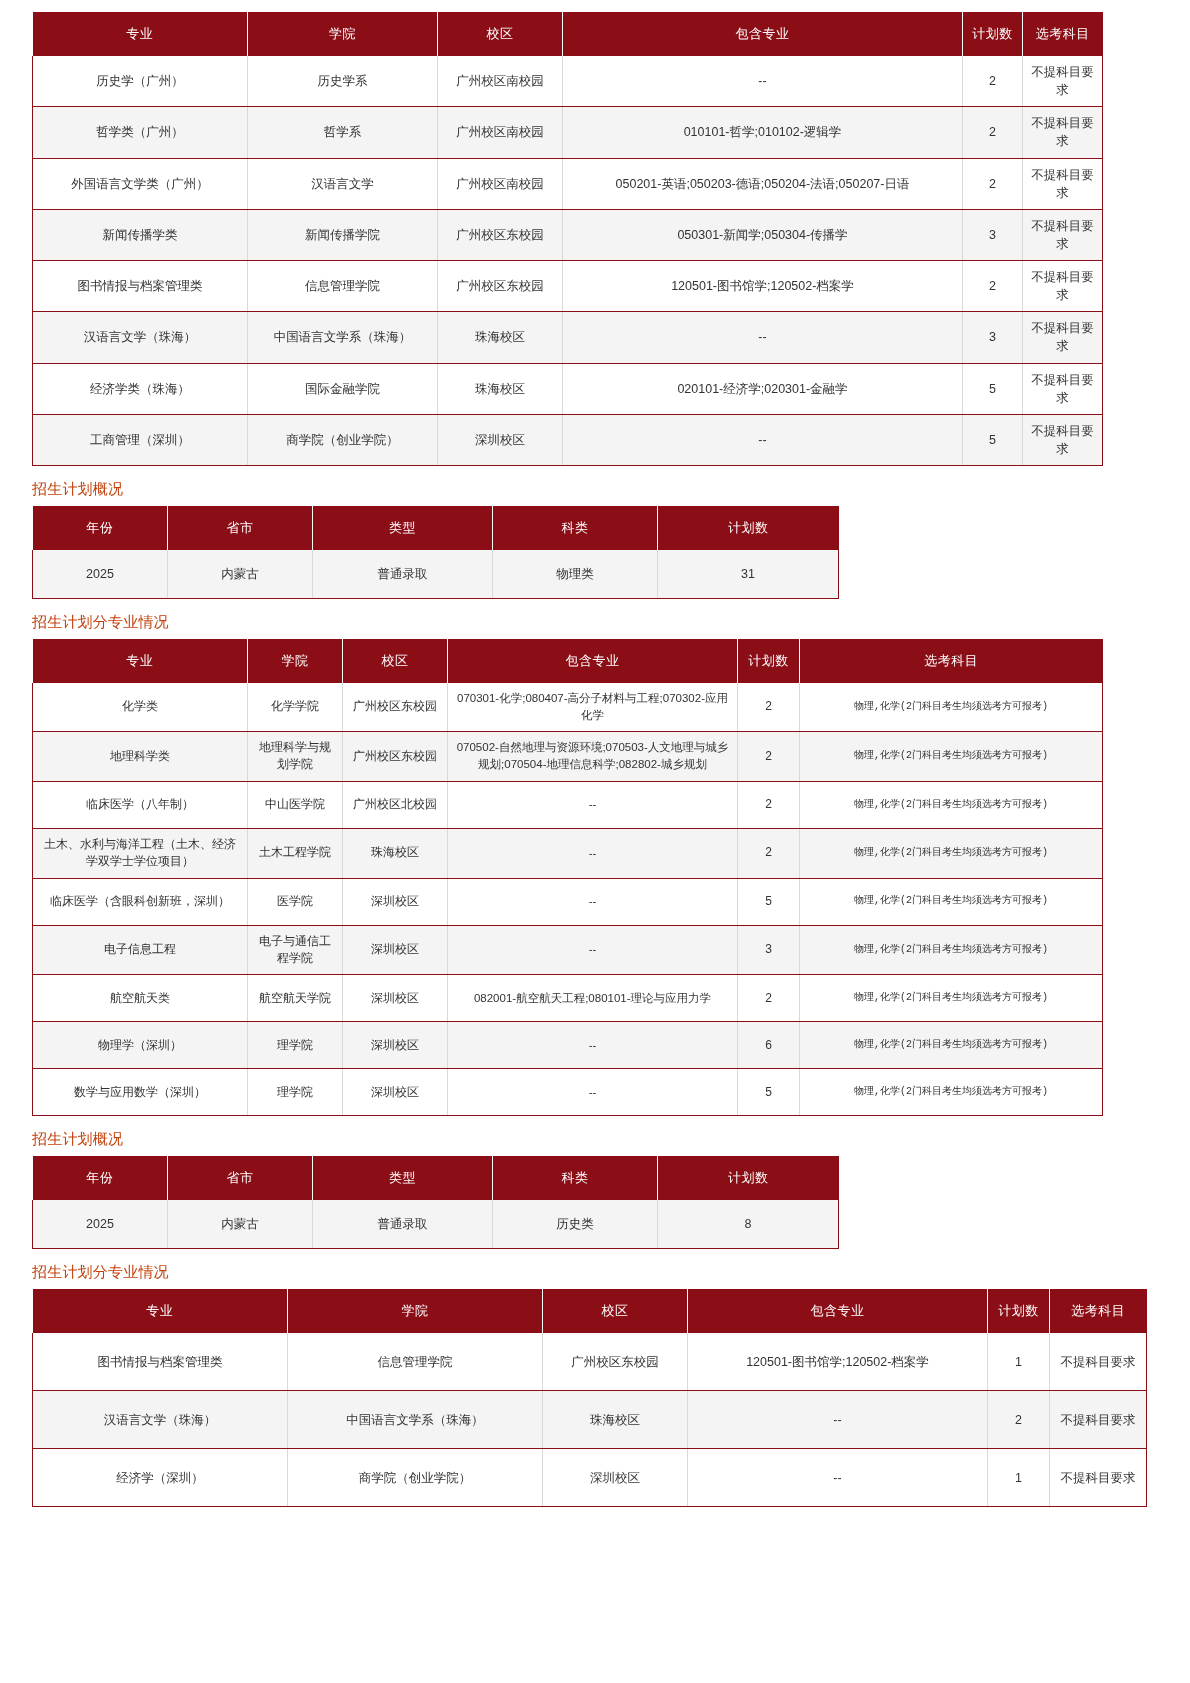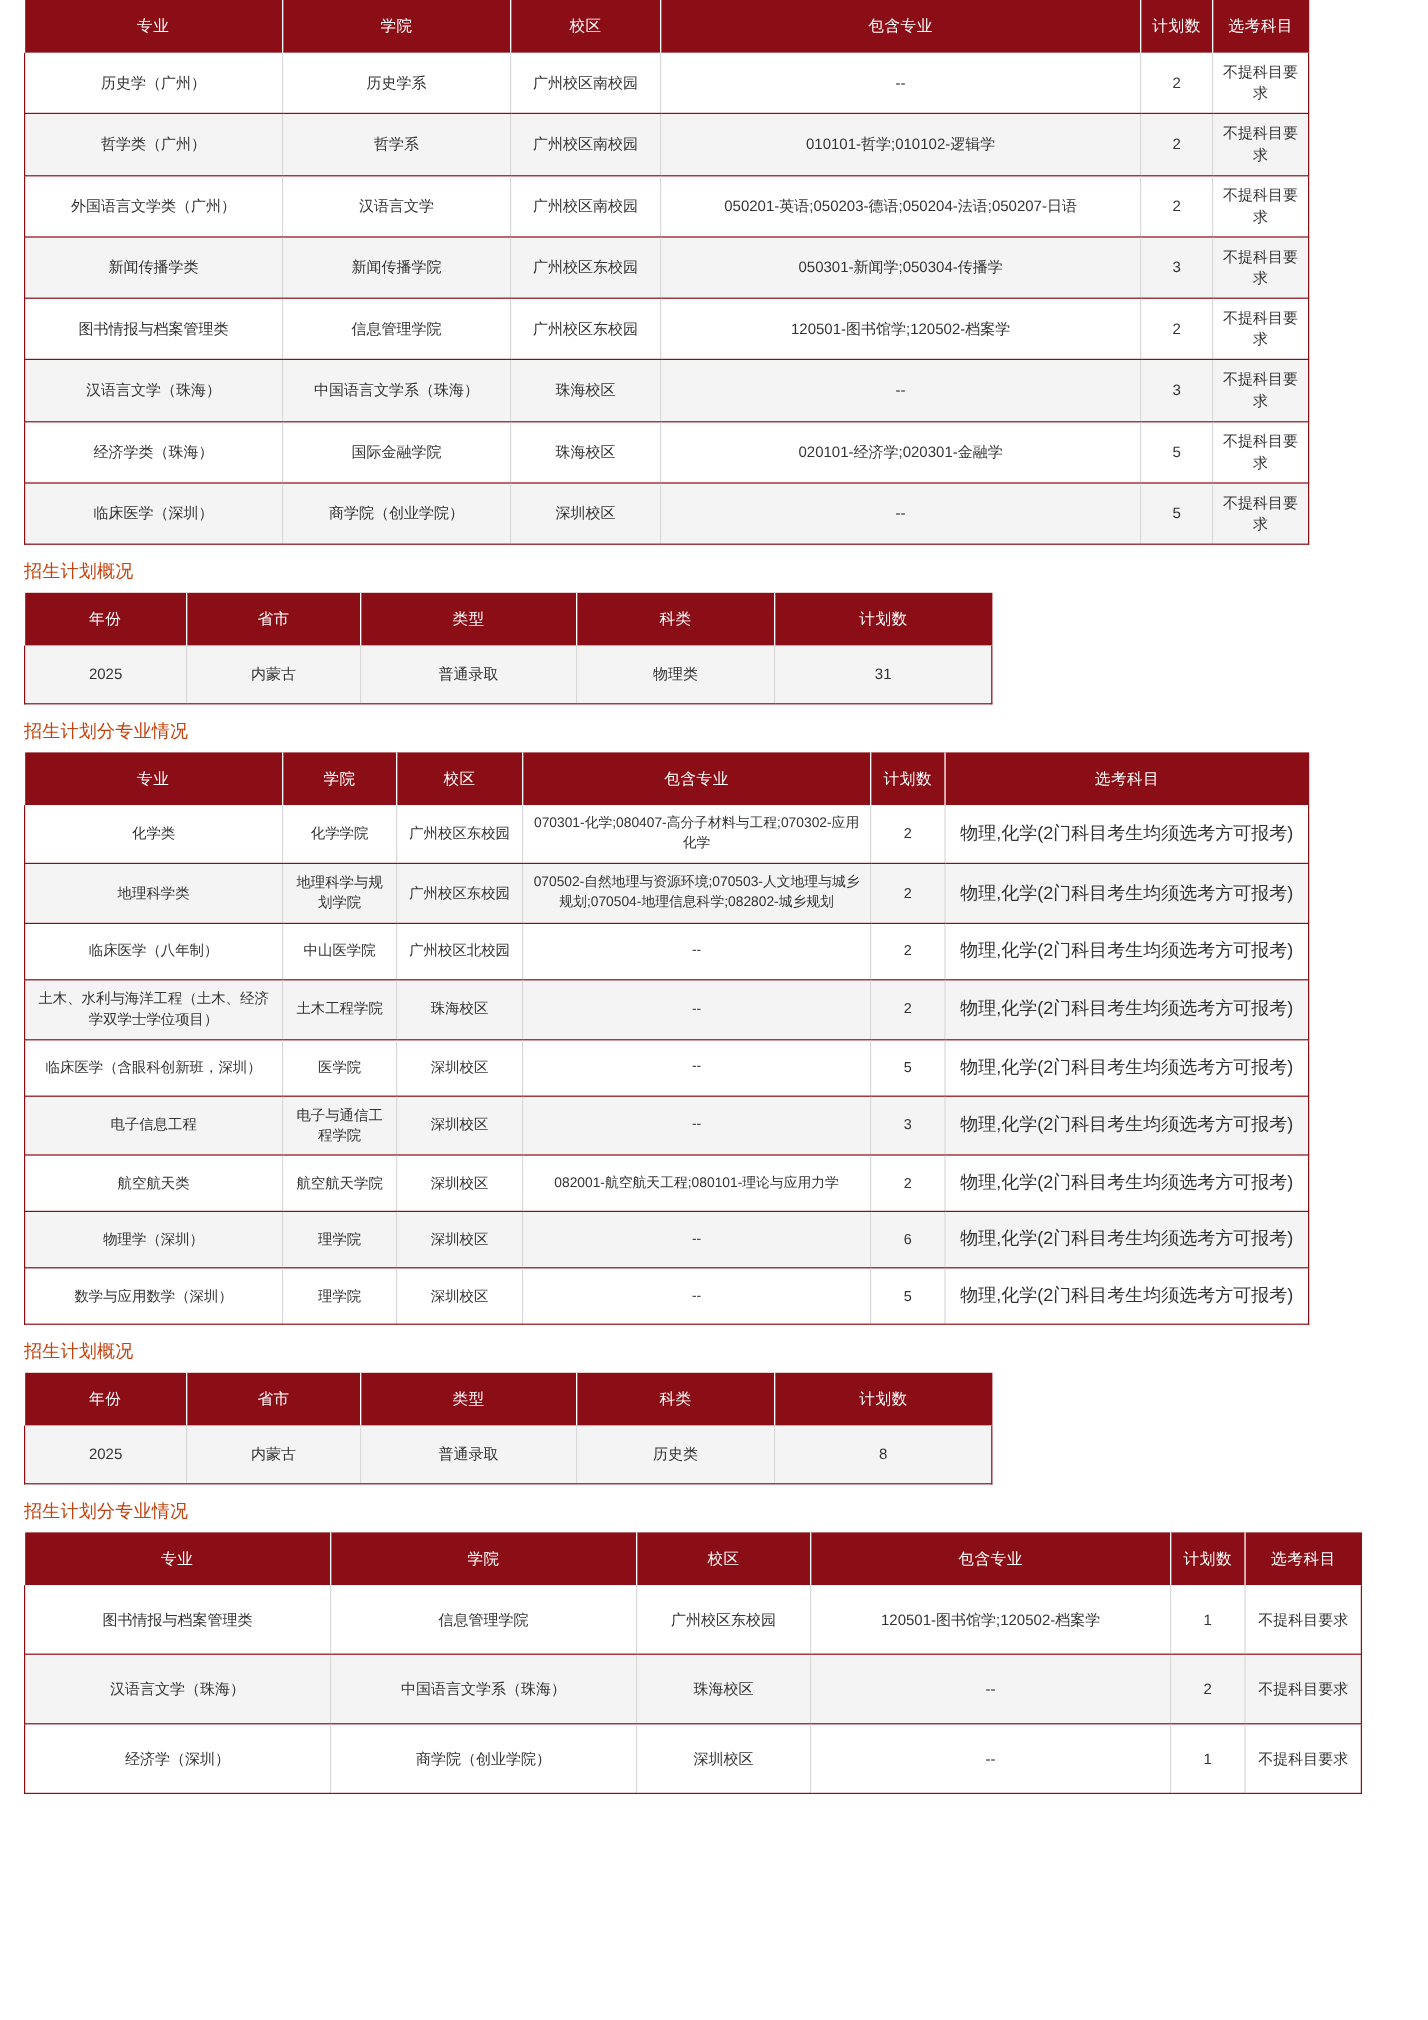--- a/index.html
+++ b/index.html
@@ -10,21 +10,21 @@
   }
   body {
     font-family: "Liberation Sans", "DejaVu Sans", sans-serif;
     color: #333333;
     -webkit-font-smoothing: antialiased;
   }
   .page {
     width: 1054px;
     min-height: 1683px;
     position: relative;
-    padding: 0;
+    padding: 12px;
   }
 
   
   .section-label {
     font-size: 15px;
     color: #c2410c;
     margin: 14px 0 8px 20px;
     line-height: 1.2;
     letter-spacing: 0.2px;
   }
@@ -80,21 +80,21 @@
   .tbl-major.vA col.c6 { width: 80px;  }
 
   
   .tbl-major.vB col.c1 { width: 215px; }
   .tbl-major.vB col.c2 { width: 95px;  }
   .tbl-major.vB col.c3 { width: 105px; }
   .tbl-major.vB col.c4 { width: 290px; }
   .tbl-major.vB col.c5 { width: 62px;  }
   .tbl-major.vB col.c6 { width: 303px; }
   .tbl-major.vB tbody td { font-size: 12px; }
-  .tbl-major.vB tbody td.subj { font-size: 15px; }
+  .tbl-major.vB tbody td.subj { font-size: 10px; font-family: Liberation Mono, monospace; }
   .tbl-major.vB tbody td.incl { font-size: 11.5px; line-height: 1.5; }
 
   
   .tbl-major.vC col.c1 { width: 255px; }
   .tbl-major.vC col.c2 { width: 255px; }
   .tbl-major.vC col.c3 { width: 145px; }
   .tbl-major.vC col.c4 { width: 300px; }
   .tbl-major.vC col.c5 { width: 62px;  }
   .tbl-major.vC col.c6 { width: 97px;  }
   .tbl-major.vC tbody td { height: 58px; }
@@ -184,21 +184,21 @@
         </tr>
         <tr>
           <td>经济学类（珠海）</td>
           <td>国际金融学院</td>
           <td>珠海校区</td>
           <td class="incl">020101-经济学;020301-金融学</td>
           <td>5</td>
           <td class="subj">不提科目要求</td>
         </tr>
         <tr>
-          <td>临床医学（深圳）</td>
+          <td>工商管理（深圳）</td>
           <td>商学院（创业学院）</td>
           <td>深圳校区</td>
           <td class="incl">--</td>
           <td>5</td>
           <td class="subj">不提科目要求</td>
         </tr>
       </tbody>
   </table>
 
   <div class="section-label">招生计划概况</div>

